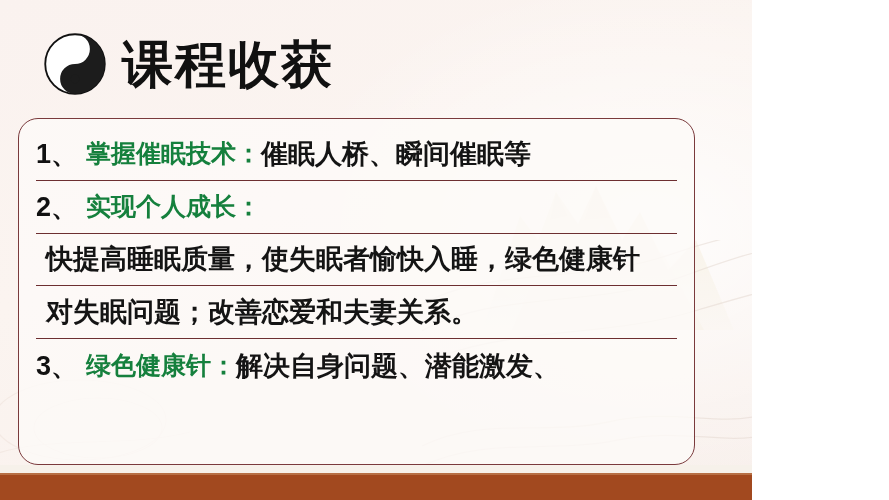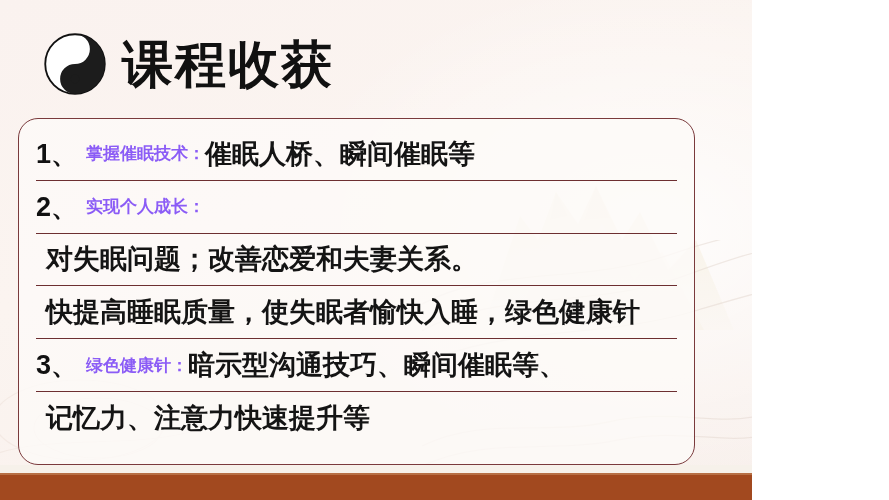--- a/index.html
+++ b/index.html
@@ -122,23 +122,23 @@
   .num {
     font-family: "Liberation Sans", "DejaVu Sans", sans-serif;
     font-size: 27px;
     font-weight: bold;
     color: #111111;
     letter-spacing: 0px;
     margin-right: 8px;
   }
   .hl {
     font-family: "Liberation Sans", "DejaVu Sans", sans-serif;
-    font-size: 17px;
-    font-weight: bold;
-    color: #8b5cf6;
+    font-size: 25px;
+    font-weight: bold;
+    color: #15803d;
     letter-spacing: 0px;
   }
   .body-text {
     font-family: "Liberation Sans", "DejaVu Sans", sans-serif;
     font-size: 27px;
     font-weight: bold;
     color: #141414;
     letter-spacing: 0px;
     text-align: center;
   }
@@ -231,40 +231,35 @@
       </div>
 
       <div class="line">
         <span class="num">2、</span>
         <span class="hl">实现个人成长：</span>
       </div>
 
       <div class="line">
         <span class="num"></span>
         <span class="hl"></span>
-        <span class="body-text lead-pad">对失眠问题；改善恋爱和夫妻关系。</span>
+        <span class="body-text lead-pad">快提高睡眠质量，使失眠者愉快入睡，绿色健康针</span>
       </div>
 
       <div class="line">
         <span class="num"></span>
         <span class="hl"></span>
-        <span class="body-text lead-pad">快提高睡眠质量，使失眠者愉快入睡，绿色健康针</span>
+        <span class="body-text lead-pad">对失眠问题；改善恋爱和夫妻关系。</span>
       </div>
 
       <div class="line">
         <span class="num">3、</span>
         <span class="hl">绿色健康针：</span>
-        <span class="body-text">暗示型沟通技巧、瞬间催眠等、</span>
-      </div>
-
-      <div class="line">
-        <span class="num"></span>
-        <span class="hl"></span>
-        <span class="body-text lead-pad">记忆力、注意力快速提升等</span>
-      </div>
+        <span class="body-text">解决自身问题、潜能激发、</span>
+      </div>
+
 
     </div>
   </div>
 
   <div class="bottom-strip-light"></div>
   <div class="bottom-bar"></div>
   <div class="bottom-bar-top-hi"></div>
 
 </div>
 

